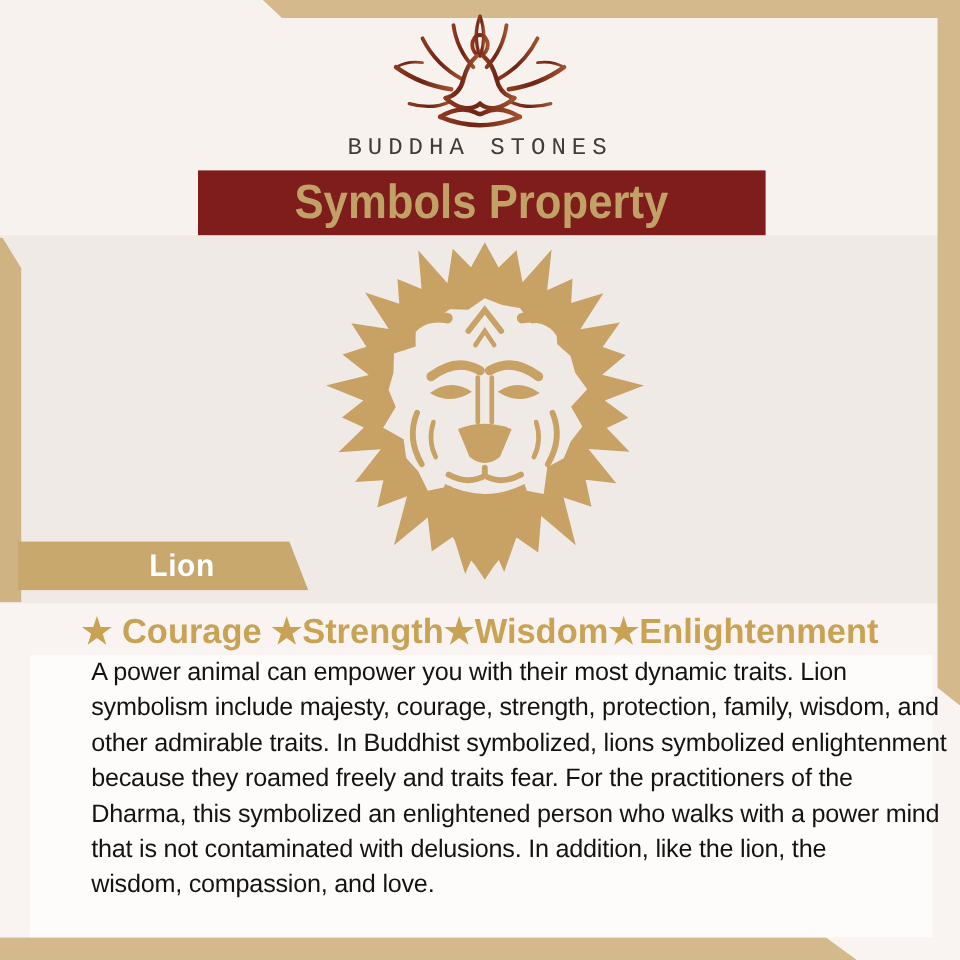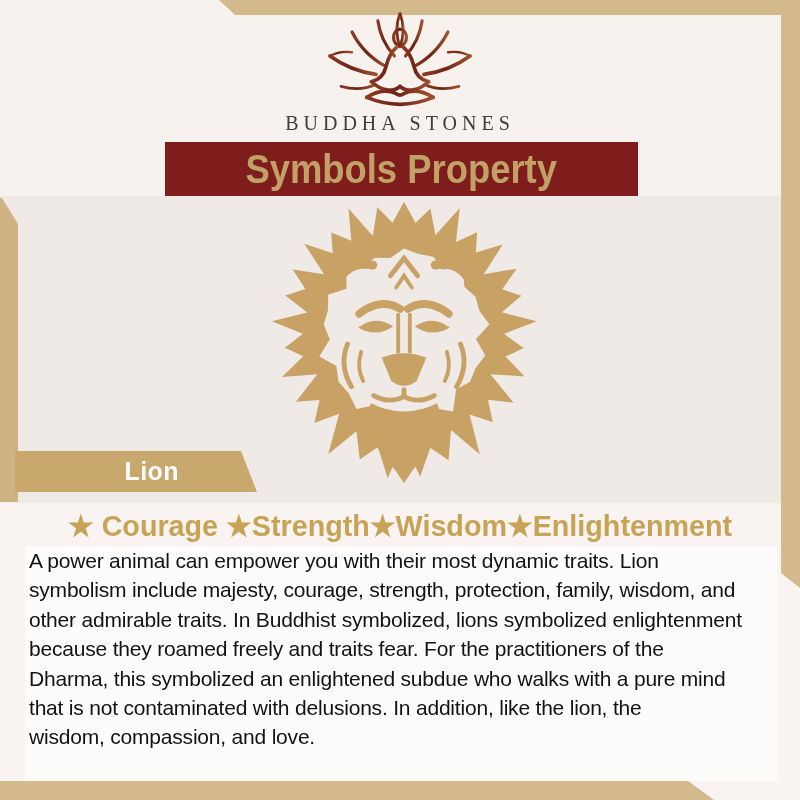--- a/index.html
+++ b/index.html
@@ -20,21 +20,21 @@
     clip-path:polygon(0 0,19px 0,19px 588px,0 573px);}
   .left-strip{position:absolute;left:0;top:198px;width:18px;height:304px;background:#cfb383;
     clip-path:polygon(0 0,2px 0,18px 26px,18px 304px,0 304px);}
   .bottom-bar{position:absolute;left:0;top:781px;width:800px;height:19px;background:#d3b98c;
     clip-path:polygon(0 0,688px 0,714px 19px,0 19px);}
 
   
   .logo{position:absolute;left:300px;top:8px;width:200px;height:106px;}
   .logo svg{width:100%;height:100%;}
   .brand{position:absolute;left:0;top:112px;width:800px;text-align:center;
-    font-family:Liberation Serif, serif;font-size:20px;letter-spacing:5px;color:#413c38;}
+    font-family:Liberation Mono, monospace;font-size:20px;letter-spacing:5px;color:#413c38;}
 
   
   .title-band{position:absolute;left:165px;top:142px;width:473px;height:54px;background:#7f1d1d;
     display:flex;align-items:center;justify-content:center;}
   .title-band .title{font-size:40px;font-weight:bold;color:#c2a167;transform:scaleX(.91);
     white-space:nowrap;letter-spacing:0;}
 
   
   .lion-wrap{position:absolute;left:258px;top:194px;width:292px;height:296px;}
   .lion-wrap svg{width:100%;height:100%;}
@@ -45,21 +45,21 @@
   .subject-banner .subject{color:#ffffff;font-weight:bold;font-size:26px;padding-left:64px;
     letter-spacing:.5px;transform:scaleX(.96);transform-origin:left center;}
 
   
   .traits{position:absolute;left:0;top:509px;width:800px;text-align:center;
     font-size:29px;font-weight:bold;color:#c8a355;white-space:nowrap;transform:scaleX(.99);}
 
   
   .description-panel{position:absolute;left:25px;top:546px;width:752px;height:235px;background:#fefcfb;}
   .desc-line{white-space:nowrap;font-size:21px;line-height:29.4px;color:#131313;
-    letter-spacing:-.2px;padding-left:4px;}
+    letter-spacing:-.2px;padding-left:4px;margin-left:47px;}
 </style>
 </head>
 <body>
 
 <div class="canvas">
 
   <div class="section-top"></div>
   <div class="section-mid"></div>
   <div class="section-bottom"></div>
 
@@ -147,18 +147,18 @@
     <span class="subject">Lion</span>
   </div>
 
   <div class="traits">★ Courage ★Strength★Wisdom★Enlightenment</div>
 
   <div class="description-panel">
     <div class="desc-line">A power animal can empower you with their most dynamic traits. Lion</div>
     <div class="desc-line">symbolism include majesty, courage, strength, protection, family, wisdom, and</div>
     <div class="desc-line">other admirable traits. In Buddhist symbolized, lions symbolized enlightenment</div>
     <div class="desc-line">because they roamed freely and traits fear. For the practitioners of the</div>
-    <div class="desc-line">Dharma, this symbolized an enlightened subdue who walks with a pure mind</div>
+    <div class="desc-line">Dharma, this symbolized an enlightened person who walks with a power mind</div>
     <div class="desc-line">that is not contaminated with delusions. In addition, like the lion, the</div>
     <div class="desc-line">wisdom, compassion, and love.</div>
   </div>
 
 </div>
 
 </body></html>

